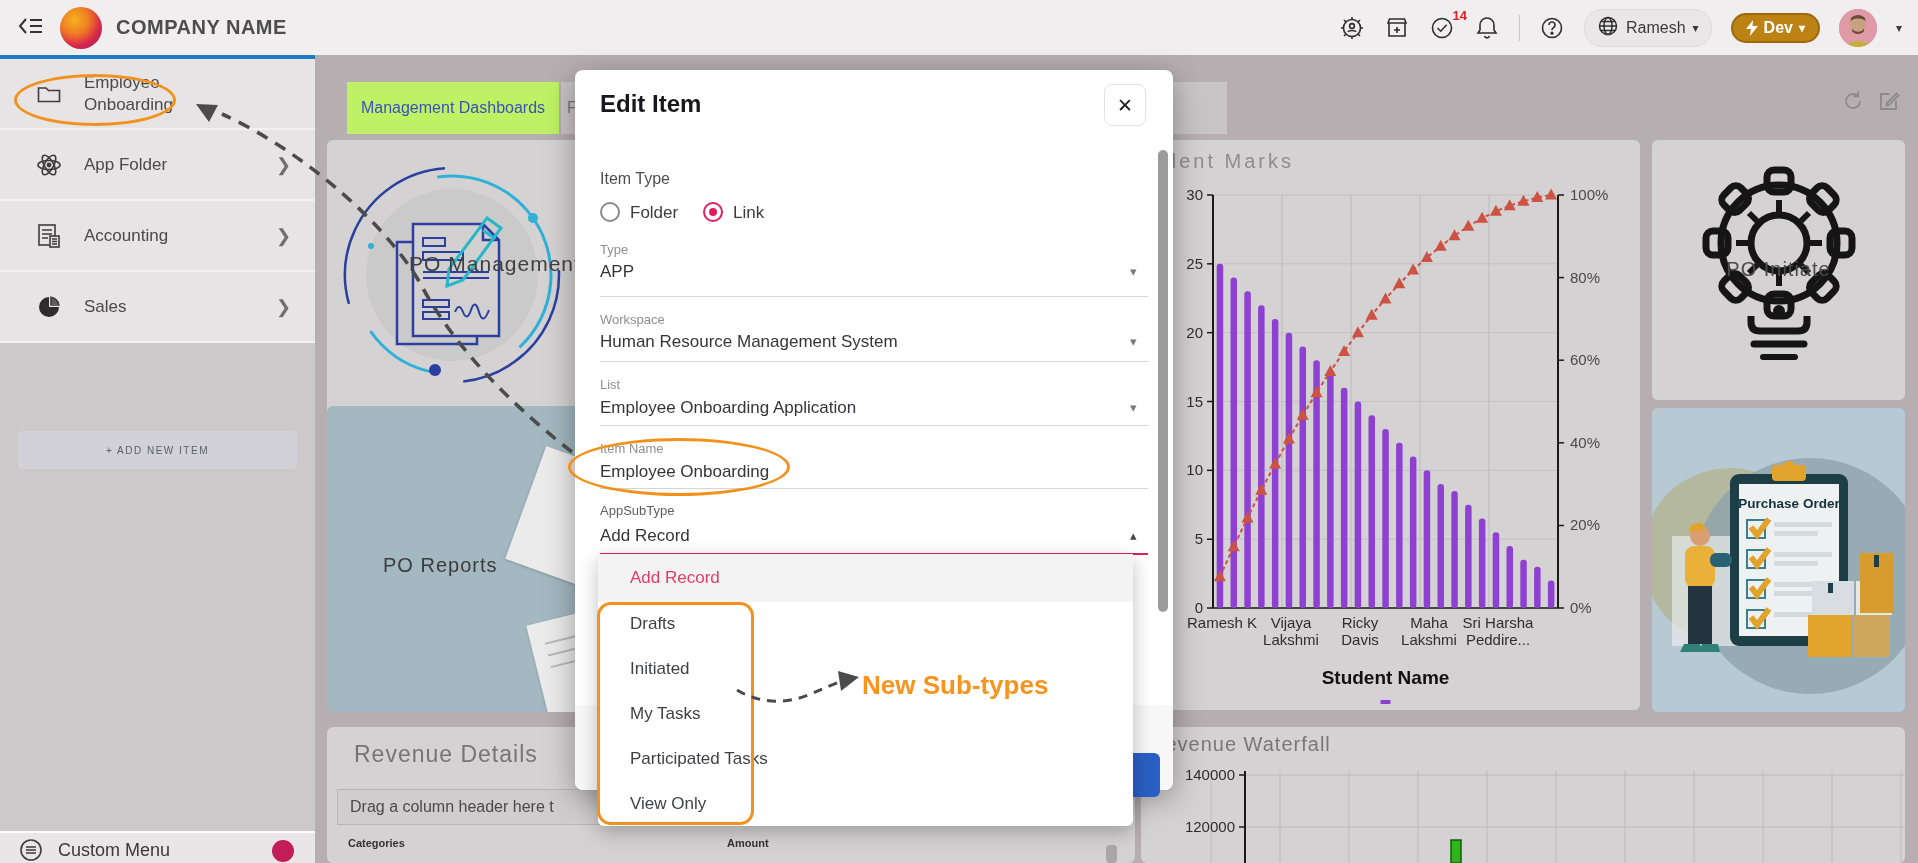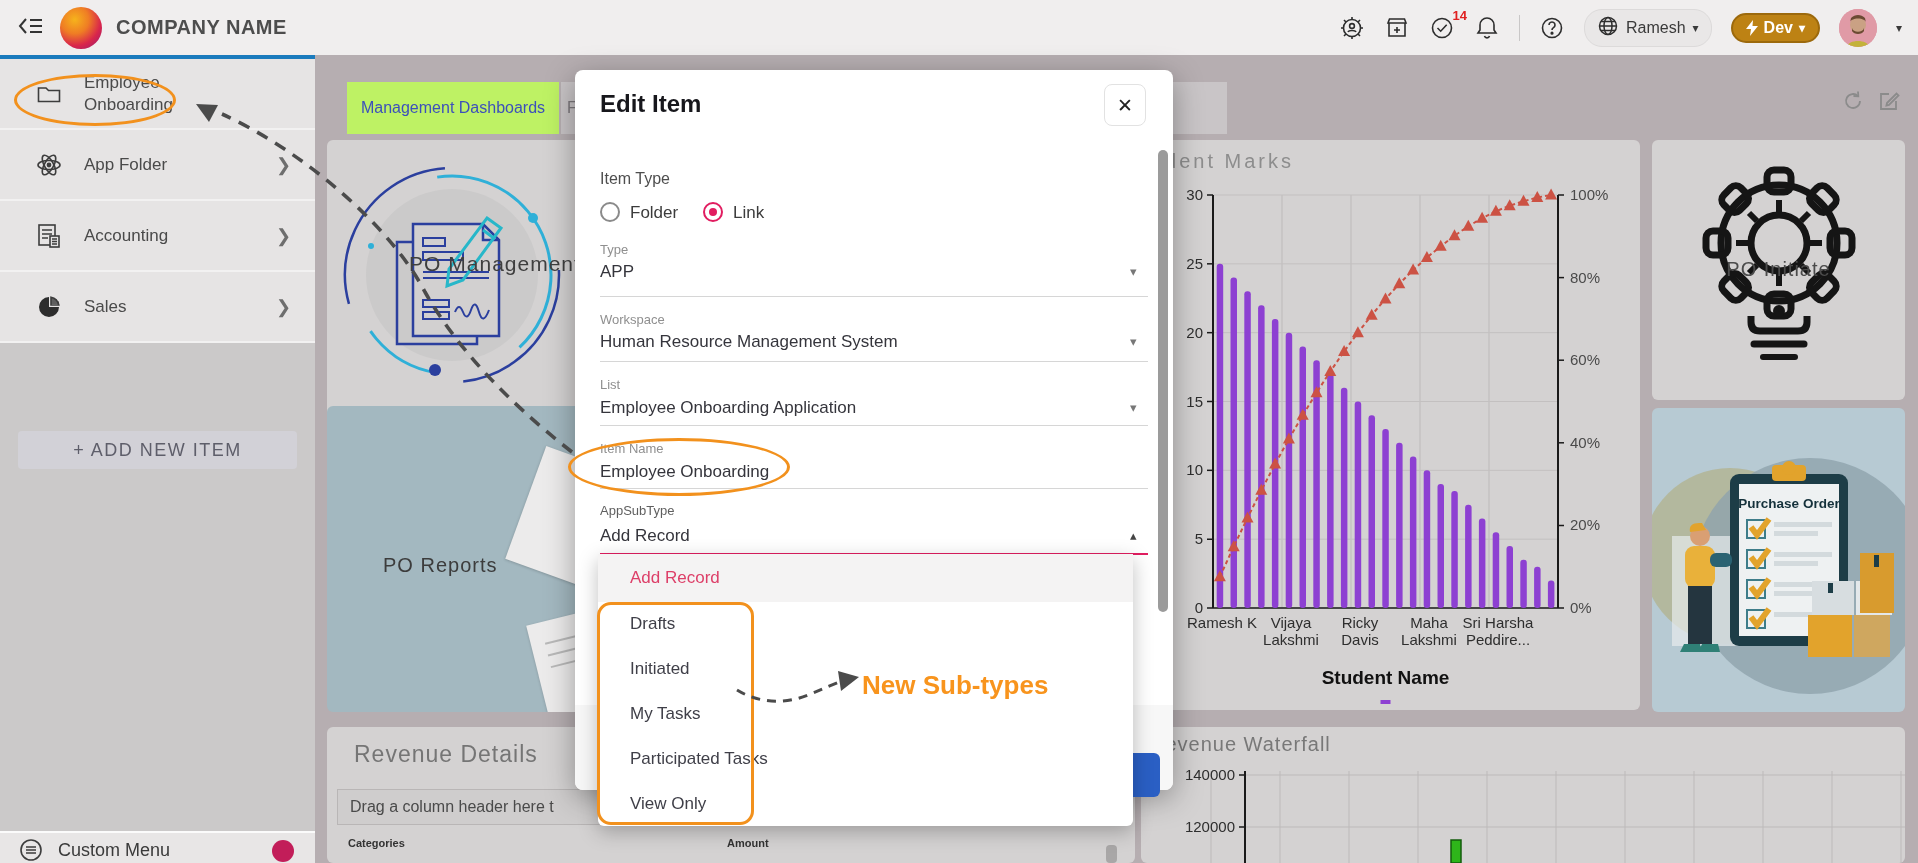--- a/index.html
+++ b/index.html
@@ -30,21 +30,21 @@
   #blue-strip { position:absolute; left:0; top:55px; width:315px; height:4px; background:#1b7bbd; z-index:5; }
   #sidebar { position:absolute; left:0; top:59px; width:315px; height:804px; background:#cbc9c9; z-index:4; }
   .side-item { height:71px; background:#e6e4e4; border-bottom:2px solid #f2f1f1; display:flex;
                align-items:center; cursor:pointer; }
   .side-icon { width:30px; margin-left:34px; display:flex; justify-content:center; }
   .side-icon svg { stroke:#3d3d3d; fill:none; stroke-width:1.6; }
   .side-label { margin-left:20px; font-size:17px; color:#4a4a4a; width:160px; line-height:1.25; }
   .side-chev { margin-left:auto; margin-right:24px; color:#6e6e6e; font-size:18px; }
   #add-new-item { position:absolute; left:18px; top:372px; width:279px; height:38px; background:#d2d1d7;
                   border-radius:4px; display:flex; align-items:center; justify-content:center;
-                  font-size:18px; letter-spacing:1.5px; color:#5e5e6a; cursor:pointer; }
+                  font-size:10px; letter-spacing:1.5px; color:#5e5e6a; cursor:pointer; }
   #custom-menu { position:absolute; left:0; top:772px; width:315px; height:36px; background:#e8e6e6;
                  border-top:2px solid #fbfbfb; display:flex; align-items:center; }
   #custom-menu-label { margin-left:12px; font-size:18px; color:#3a3a3a; }
   #custom-menu-dot { position:absolute; right:21px; top:7px; width:22px; height:22px; border-radius:50%;
                      background:#c21d59; }
 
   
   #main { position:absolute; left:315px; top:59px; width:1603px; height:804px; background:#b6aeb1; z-index:1; }
   .tab { position:absolute; top:23px; height:52px; display:flex; align-items:center; cursor:pointer; }
   #tab-active { left:32px; width:212px; background:#bef264; justify-content:center;

